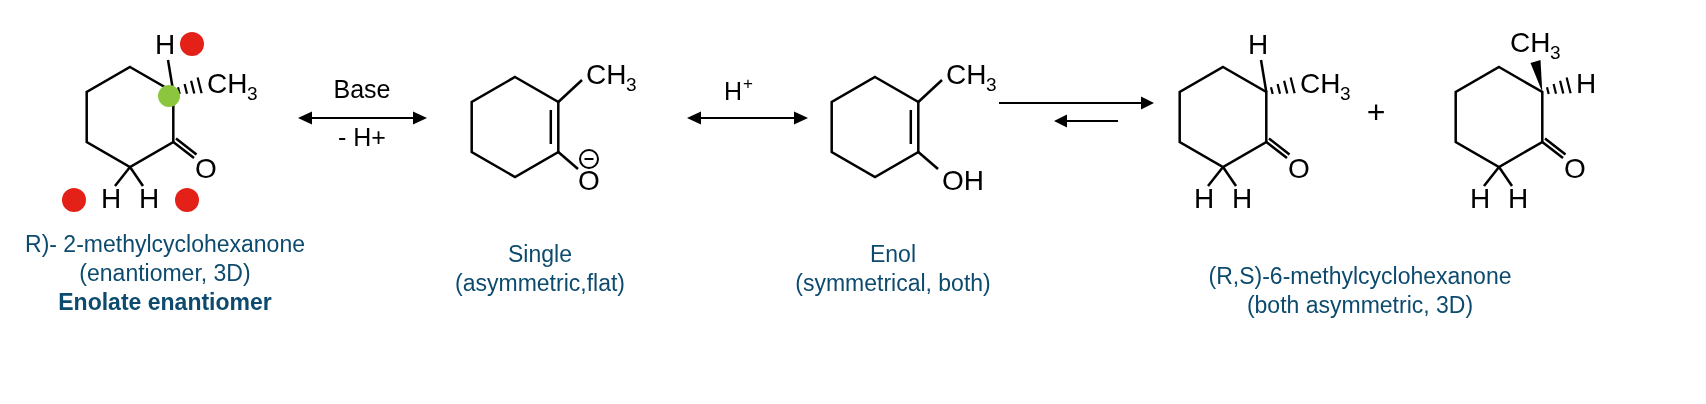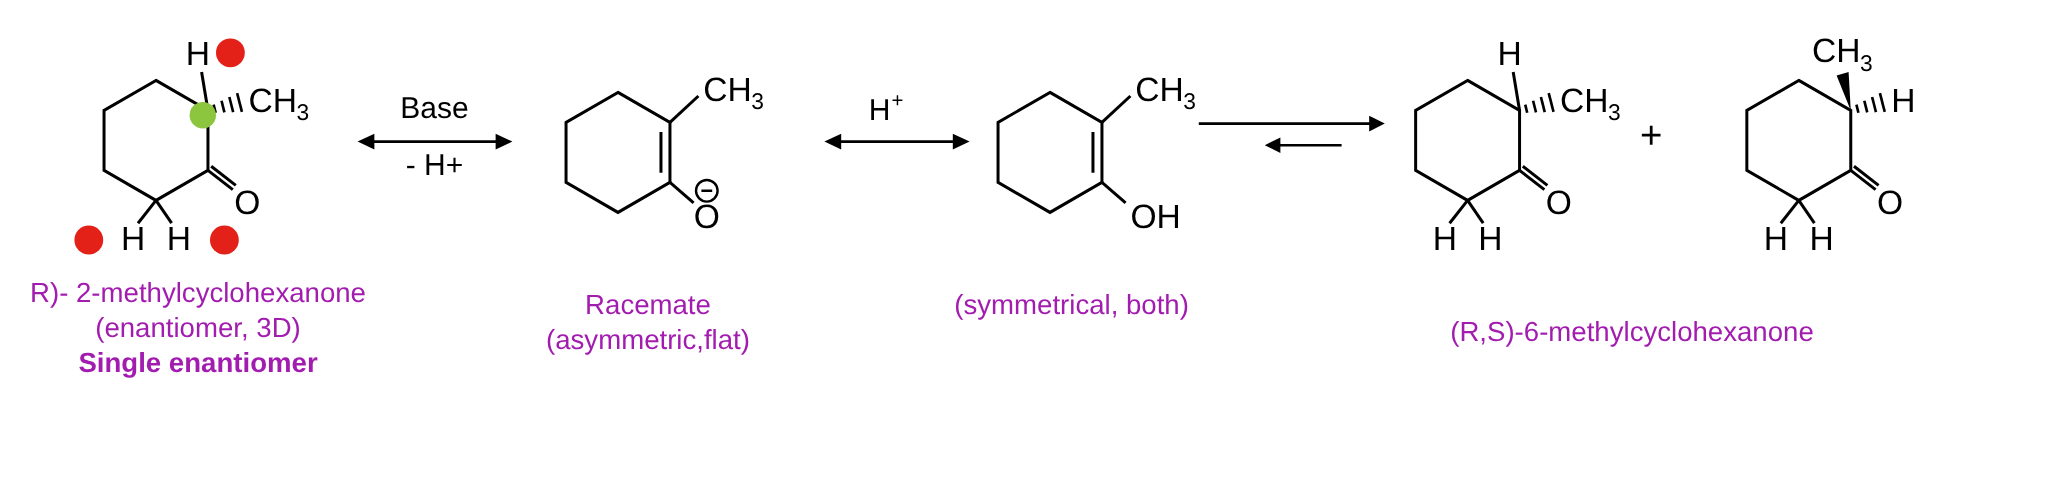--- a/index.html
+++ b/index.html
@@ -7,21 +7,21 @@
   #canvas {
     position:relative;
     width:1706px;
     height:404px;
     background:#ffffff;
     font-family:"Liberation Sans","DejaVu Sans",sans-serif;
     color:#000;
     overflow:hidden;
   }
   .abs { position:absolute; }
-  .caption { text-align:center; font-size:23px; line-height:29px; color:#a21caf; }
+  .caption { text-align:center; font-size:23px; line-height:29px; color:#0c4a6e; }
   .caption .bold { font-weight:bold; }
   svg text { font-family:"Liberation Sans","DejaVu Sans",sans-serif; fill:#000; }
   .atom { font-size:28px; }
   .sub { font-size:19px; }
   .sup { font-size:17px; }
   .arrow-label { font-size:25px; }
   .plus { font-size:32px; text-align:center; }
 </style>
 </head>
 <body>
@@ -51,21 +51,21 @@
     <text class="atom" x="124" y="196" text-anchor="middle">H</text>
     <circle cx="144" cy="84" r="11" fill="#8cc63e"></circle>
     <circle cx="167" cy="32" r="12" fill="#e32119"></circle>
     <circle cx="49" cy="188" r="12" fill="#e32119"></circle>
     <circle cx="162" cy="188" r="12" fill="#e32119"></circle>
   </svg>
 
   <div class="abs caption" style="left:0px; top:230px; width:330px">
     <div>R)- 2-methylcyclohexanone</div>
     <div>(enantiomer, 3D)</div>
-    <div class="bold">Single enantiomer</div>
+    <div class="bold">Enolate enantiomer</div>
   </div>
 
   <svg class="abs" style="left:295px; top:78px" width="135" height="72" viewBox="0 0 135 72">
     <text class="arrow-label" x="67" y="20" text-anchor="middle">Base</text>
     <line x1="15" y1="40" x2="120" y2="40" stroke="#000" stroke-width="2.2"></line>
     <polygon points="3,40 17,33.5 17,46.5" fill="#000"></polygon>
     <polygon points="132,40 118,33.5 118,46.5" fill="#000"></polygon>
     <text class="arrow-label" x="67" y="68" text-anchor="middle">- H+</text>
   </svg>
 
@@ -79,21 +79,21 @@
     <text class="atom" x="166" y="62">CH</text>
     <text class="sub" x="206" y="69">3</text>
     <text class="atom" x="169" y="168" text-anchor="middle">O</text>
     <g stroke="#000" stroke-width="2" fill="none">
       <circle cx="169" cy="137" r="9"></circle>
       <line x1="164.5" y1="137" x2="173.5" y2="137"></line>
     </g>
   </svg>
 
   <div class="abs caption" style="left:420px; top:240px; width:240px">
-    <div>Racemate</div>
+    <div>Single</div>
     <div>(asymmetric,flat)</div>
   </div>
 
   <svg class="abs" style="left:685px; top:76px" width="125" height="52" viewBox="0 0 125 52">
     <text class="arrow-label" x="57" y="24" text-anchor="end">H</text>
     <text class="sup" x="58" y="13">+</text>
     <line x1="12" y1="42" x2="113" y2="42" stroke="#000" stroke-width="2.2"></line>
     <polygon points="2,42 16,35.5 16,48.5" fill="#000"></polygon>
     <polygon points="123,42 109,35.5 109,48.5" fill="#000"></polygon>
   </svg>
@@ -104,20 +104,21 @@
       <line x1="130.8" y1="88" x2="130.8" y2="122"></line>
       <line x1="138.3" y1="80" x2="162" y2="58"></line>
       <line x1="138.3" y1="130" x2="158" y2="147"></line>
     </g>
     <text class="atom" x="166" y="62">CH</text>
     <text class="sub" x="206" y="69">3</text>
     <text class="atom" x="162" y="168">OH</text>
   </svg>
 
   <div class="abs caption" style="left:768px; top:240px; width:250px">
+    <div>Enol</div>
     <div>(symmetrical, both)</div>
   </div>
 
   <svg class="abs" style="left:995px; top:92px" width="170" height="45" viewBox="0 0 170 45">
     <line x1="4" y1="11" x2="147" y2="11" stroke="#000" stroke-width="2.2"></line>
     <polygon points="159,11 146,4.5 146,17.5" fill="#000"></polygon>
     <line x1="70" y1="29" x2="123" y2="29" stroke="#000" stroke-width="2.2"></line>
     <polygon points="59,29 72,22.5 72,35.5" fill="#000"></polygon>
   </svg>
 
@@ -164,15 +165,16 @@
     <text class="atom" x="106" y="40">CH</text>
     <text class="sub" x="146" y="47">3</text>
     <text class="atom" x="172" y="81">H</text>
     <text class="atom" x="171" y="166" text-anchor="middle">O</text>
     <text class="atom" x="76" y="196" text-anchor="middle">H</text>
     <text class="atom" x="114" y="196" text-anchor="middle">H</text>
   </svg>
 
   <div class="abs caption" style="left:1145px; top:262px; width:430px">
     <div>(R,S)-6-methylcyclohexanone</div>
+    <div>(both asymmetric, 3D)</div>
   </div>
 
 </div>
 
 </body></html>

